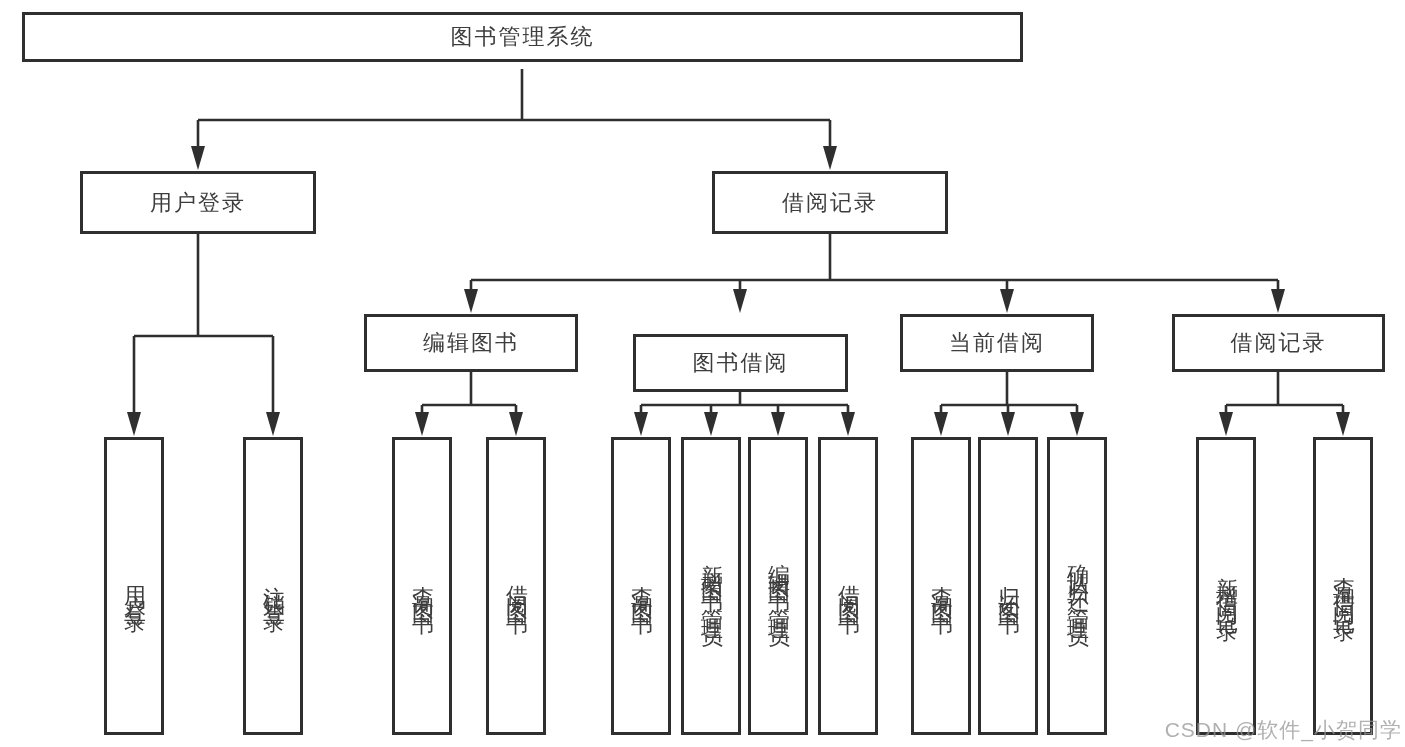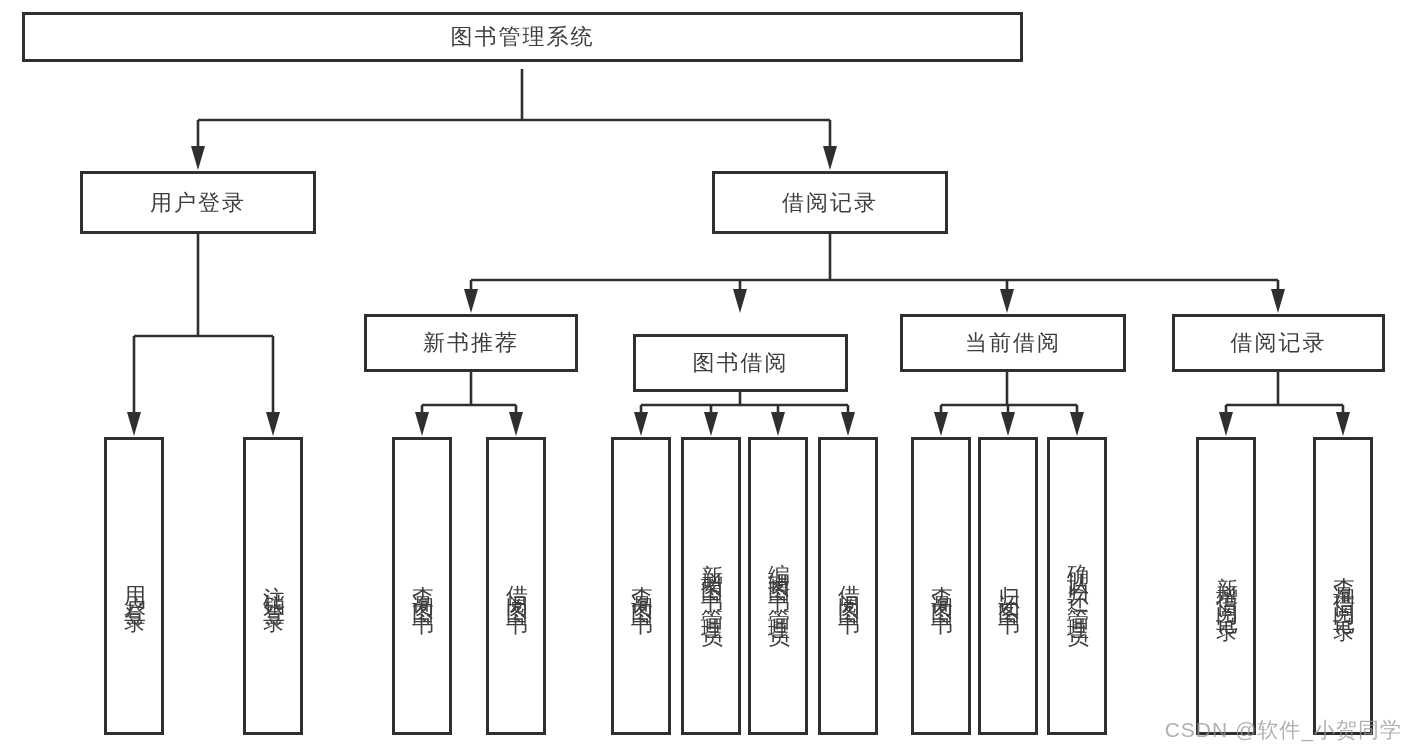--- a/index.html
+++ b/index.html
@@ -106,23 +106,23 @@
     <path d="M1278 372 V405 M1226 405 H1343 M1226 405 V416 M1343 405 V416"></path>
     <polygon points="1219,412 1233,412 1226,436"></polygon>
     <polygon points="1336,412 1350,412 1343,436"></polygon>
   </svg>
 
   <div class="hbox" style="left:22px; top:12px; width:1001px; height:50px;">图书管理系统</div>
 
   <div class="hbox" style="left:80px; top:171px; width:236px; height:63px;">用户登录</div>
   <div class="hbox" style="left:712px; top:171px; width:236px; height:63px;">借阅记录</div>
 
-  <div class="hbox" style="left:364px; top:314px; width:214px; height:58px;">新书推荐</div>
+  <div class="hbox" style="left:364px; top:314px; width:214px; height:58px;">编辑图书</div>
   <div class="hbox" style="left:633px; top:314px; width:215px; height:58px;margin-top:20px;">图书借阅</div>
-  <div class="hbox" style="left:900px; top:314px; width:226px; height:58px;">当前借阅</div>
+  <div class="hbox" style="left:900px; top:314px; width:194px; height:58px;">当前借阅</div>
   <div class="hbox" style="left:1172px; top:314px; width:213px; height:58px;">借阅记录</div>
 
   <div class="vbox" style="left:104px;">用户登录</div>
   <div class="vbox" style="left:243px;">注销登录</div>
 
   <div class="vbox" style="left:392px;">查询图书</div>
   <div class="vbox" style="left:486px;">借阅图书</div>
 
   <div class="vbox" style="left:611px;">查询图书</div>
   <div class="vbox" style="left:681px;">新增图书（管理员）</div>

